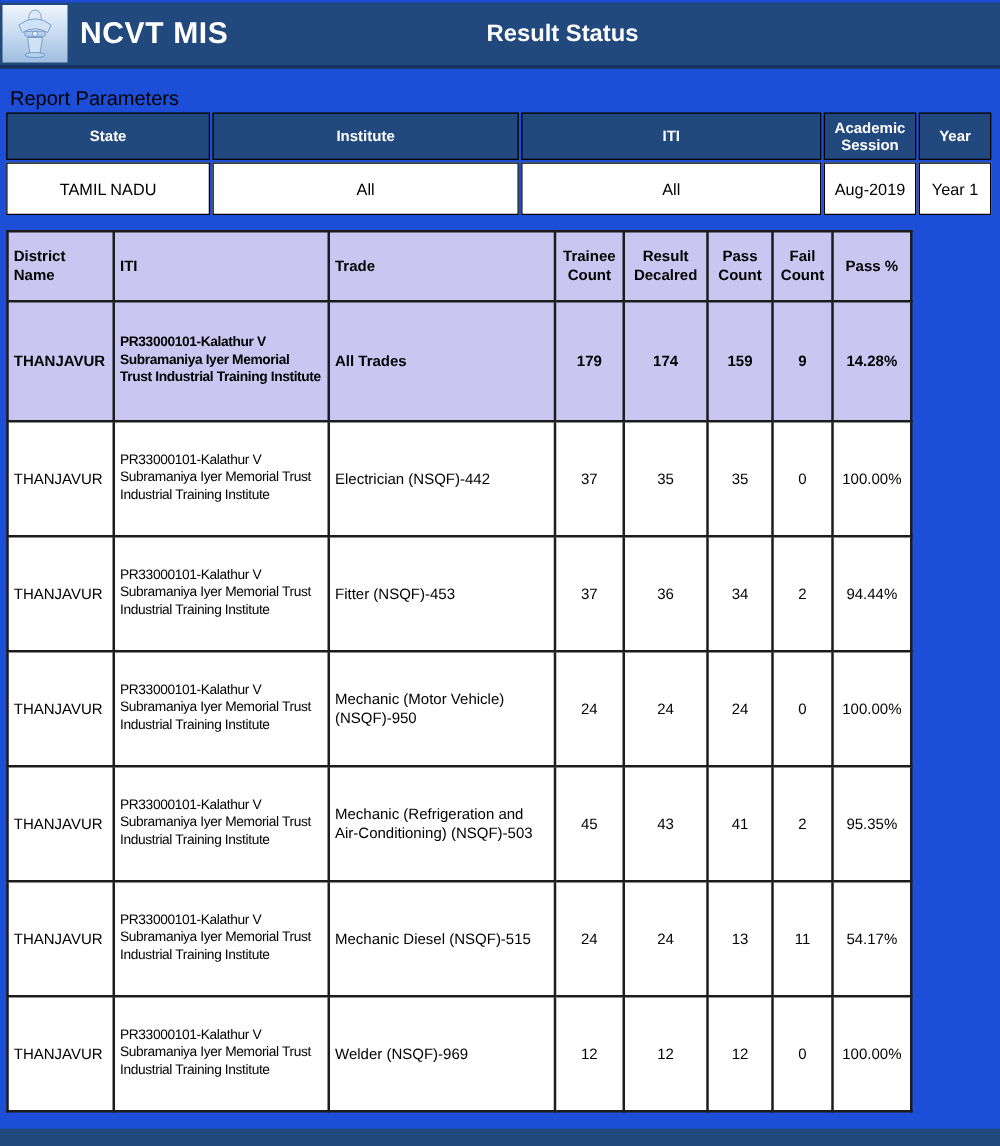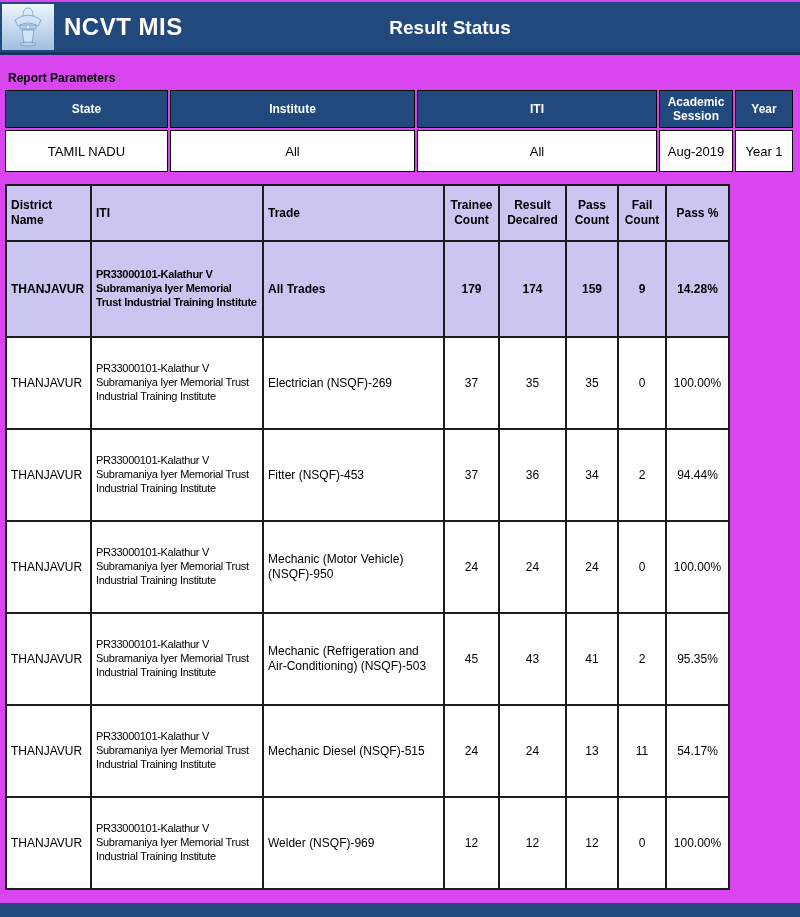--- a/index.html
+++ b/index.html
@@ -1,37 +1,37 @@
 <!DOCTYPE html>
 <html><head>
 <meta charset="utf-8">
 <style>
   html,body{margin:0;padding:0;background:#ffffff;}
   .page{
-    position:relative;width:800px;height:917px;background:#d946ef;overflow:hidden;
+    position:relative;width:800px;height:917px;background:#1d4ed8;overflow:hidden;
     font-family:"Liberation Sans","DejaVu Sans",sans-serif;color:#000;
   }
   
   .top-header{
     position:absolute;top:2px;left:0;width:800px;height:50px;
     background:#21497E;border-bottom:3px solid #16345E;
     display:flex;align-items:center;
   }
   .logo{
     width:52px;height:46px;margin-left:2px;flex:0 0 auto;
     background:linear-gradient(180deg,#eef5fd 0%,#c4d8ef 55%,#9fbede 100%);
     display:flex;align-items:center;justify-content:center;
   }
   .brand{color:#ffffff;font-weight:bold;font-size:24px;margin-left:10px;letter-spacing:0.5px;}
   .page-title{
     position:absolute;left:450px;top:26px;transform:translate(-50%,-50%);
     color:#ffffff;font-weight:bold;font-size:19px;white-space:nowrap;
   }
   
-  .rp-label{position:absolute;top:71px;left:8px;font-size:12px;font-weight:bold;}
+  .rp-label{position:absolute;top:71px;left:8px;font-size:16px;font-weight:normal;}
   table.params{
     position:absolute;top:88px;left:3px;width:792px;
     border-collapse:separate;border-spacing:2px;table-layout:fixed;
   }
   table.params th{
     background:#21497E;color:#ffffff;font-size:12px;font-weight:bold;
     border:1px solid #000;height:32px;text-align:center;padding:2px 6px;margin-left:44px;
   }
   table.params td{
     background:#ffffff;color:#000;font-size:13px;
@@ -140,21 +140,21 @@
           <td>All Trades</td>
           <td class="num">179</td>
           <td class="num">174</td>
           <td class="num">159</td>
           <td class="num">9</td>
           <td class="num">14.28%</td>
         </tr>
         <tr>
           <td>THANJAVUR</td>
           <td class="iti-cell">PR33000101-Kalathur V Subramaniya Iyer Memorial Trust  Industrial Training Institute</td>
-          <td>Electrician (NSQF)-269</td>
+          <td>Electrician (NSQF)-442</td>
           <td class="num">37</td>
           <td class="num">35</td>
           <td class="num">35</td>
           <td class="num">0</td>
           <td class="num">100.00%</td>
         </tr>
         <tr>
           <td>THANJAVUR</td>
           <td class="iti-cell">PR33000101-Kalathur V Subramaniya Iyer Memorial Trust  Industrial Training Institute</td>
           <td>Fitter (NSQF)-453</td>

